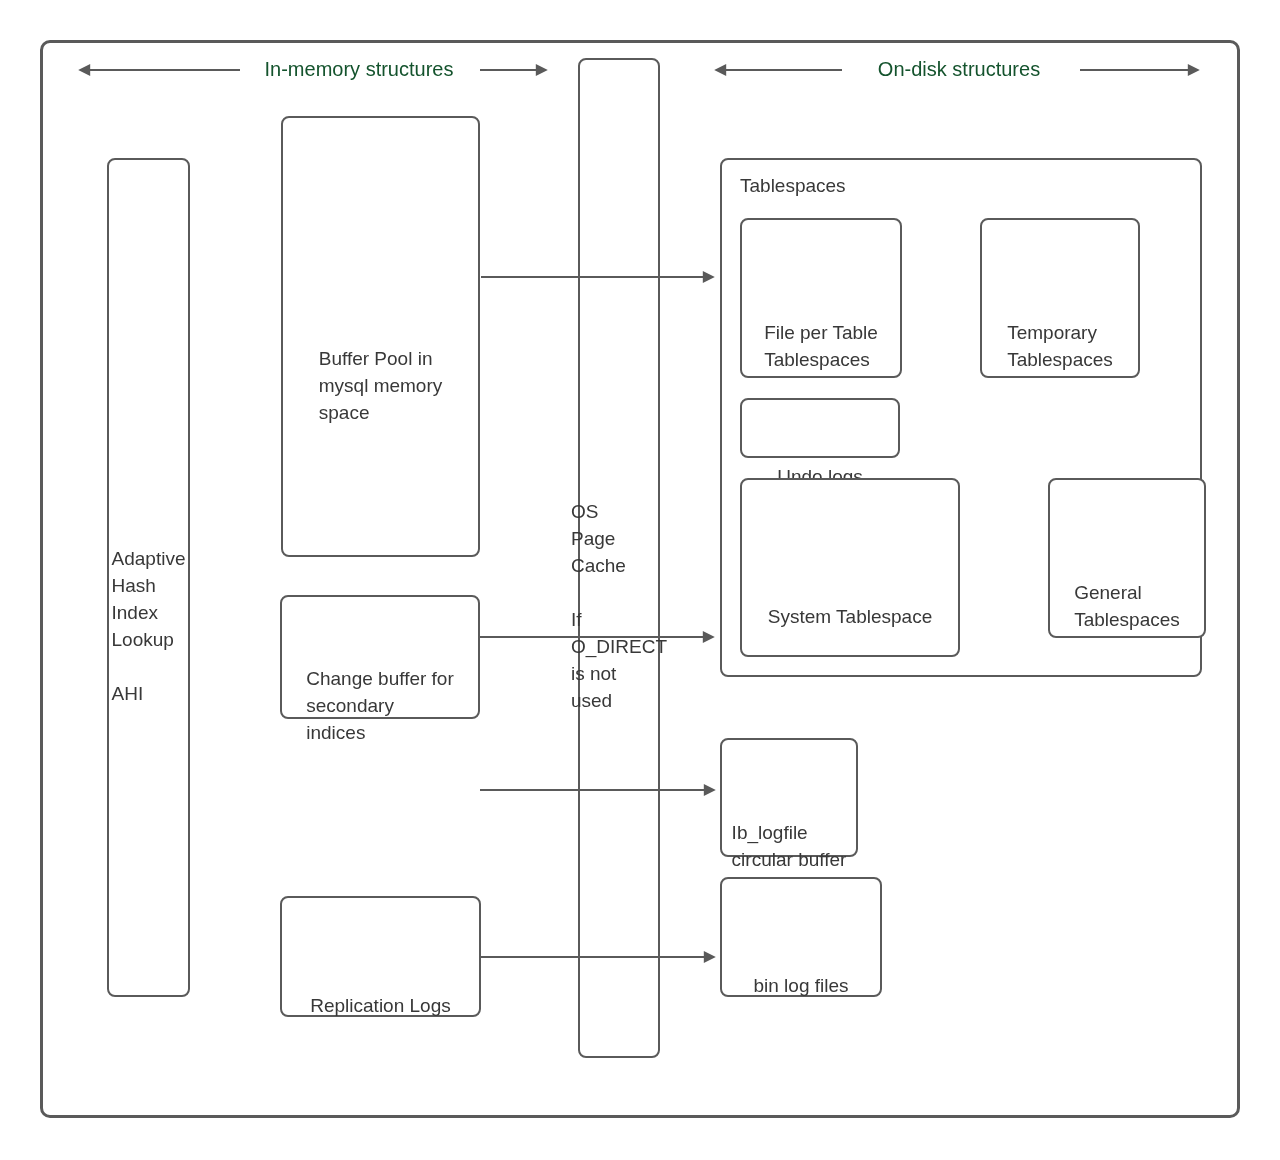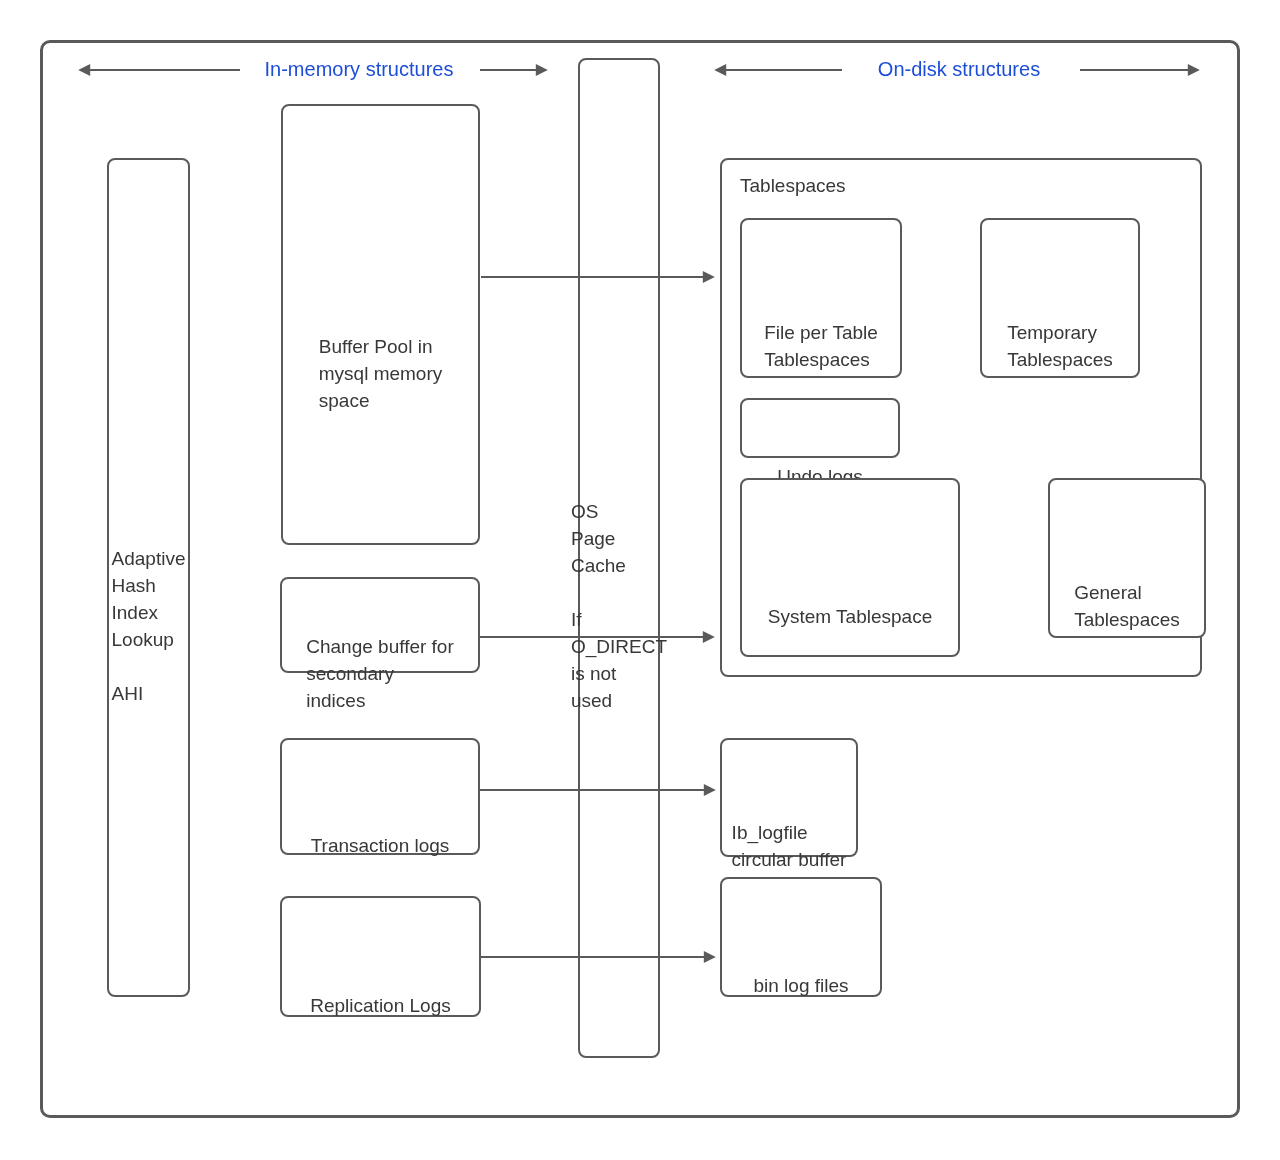--- a/index.html
+++ b/index.html
@@ -45,27 +45,27 @@
     line-height: 27px;
     white-space: pre-line;
     color: #383838;
   }
   .header-label {
     position: absolute;
     transform: translate(-50%, -50%);
     width: max-content;
     font-size: 20px;
     line-height: 27px;
-    color: #1d4ed8;
+    color: #14532d;
   }
   
   #outer-frame        { left: 40px;  top: 40px;  width: 1200px; height: 1078px; }
   #ahi                { left: 107px;  top: 158px; width: 83px;  height: 839px; }
-  #buffer-pool        { left: 281px; top: 104px; width: 199px; height: 441px; }
-  #change-buffer      { left: 280px; top: 577px; width: 200px; height: 96px; }
+  #buffer-pool        { left: 281px; top: 116px; width: 199px; height: 441px; }
+  #change-buffer      { left: 280px; top: 595px; width: 200px; height: 124px; }
   #transaction-logs   { left: 280px; top: 738px; width: 200px; height: 117px; }
   #replication-logs   { left: 280px; top: 896px; width: 201px; height: 121px; }
   #os-page-cache      { left: 578px; top: 58px;  width: 82px;  height: 1000px; }
   #tablespaces        { left: 720px; top: 158px; width: 482px; height: 519px; }
   #file-per-table     { left: 740px; top: 218px; width: 162px; height: 160px; }
   #temporary          { left: 980px; top: 218px; width: 160px; height: 160px; padding-left: 44px; }
   #undo-logs          { left: 740px; top: 398px; width: 160px; height: 60px; }
   #system-tablespace  { left: 740px; top: 478px; width: 220px; height: 179px; }
   #general-tablespaces{ left: 1048px;top: 478px; width: 158px; height: 160px; }
   #ib-logfile         { left: 720px; top: 738px; width: 138px; height: 119px; }
@@ -100,23 +100,20 @@
 mysql memory
 space</div>
   </div>
 
   <div id="change-buffer" class="node">
     <div class="node-label">Change buffer for
 secondary
 indices</div>
   </div>
 
-  <div id="transaction-logs" class="node">
-    <div class="node-label">Transaction logs</div>
-  </div>
 
   <div id="replication-logs" class="node">
     <div class="node-label">Replication Logs</div>
   </div>
 
   <div id="os-page-cache" class="node">
     <div class="node-label">OS
 Page
 Cache
 

